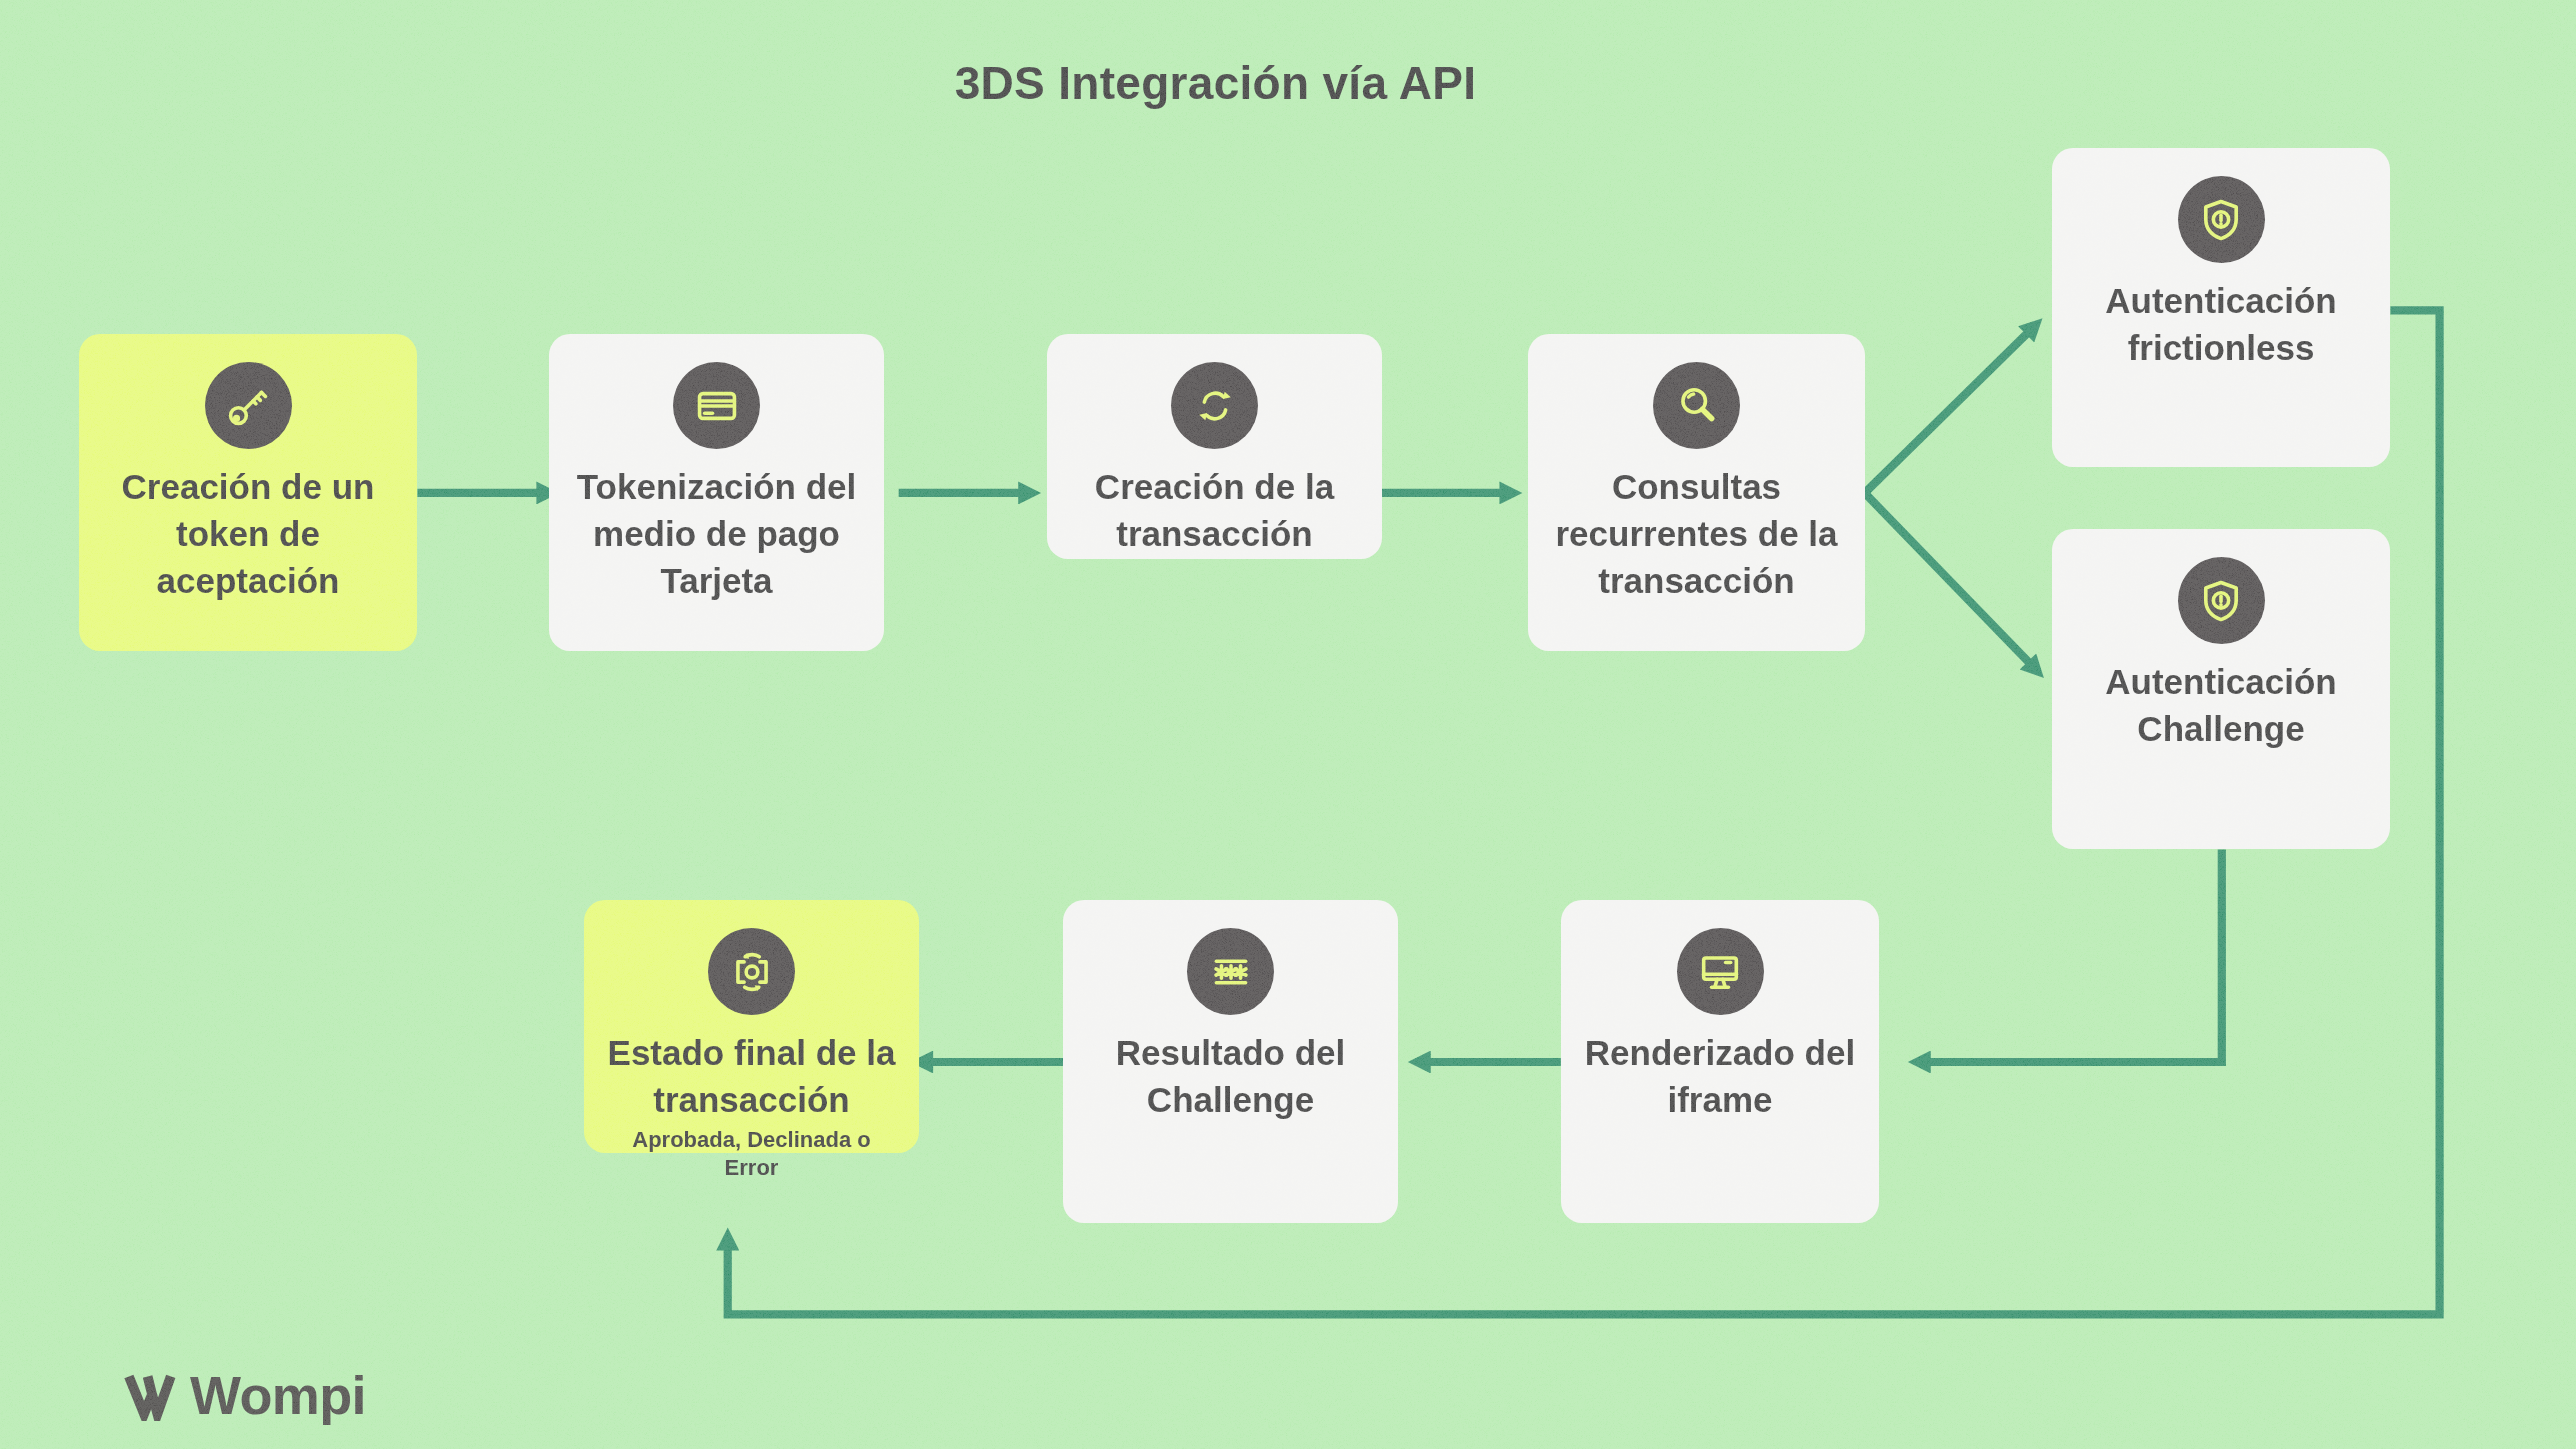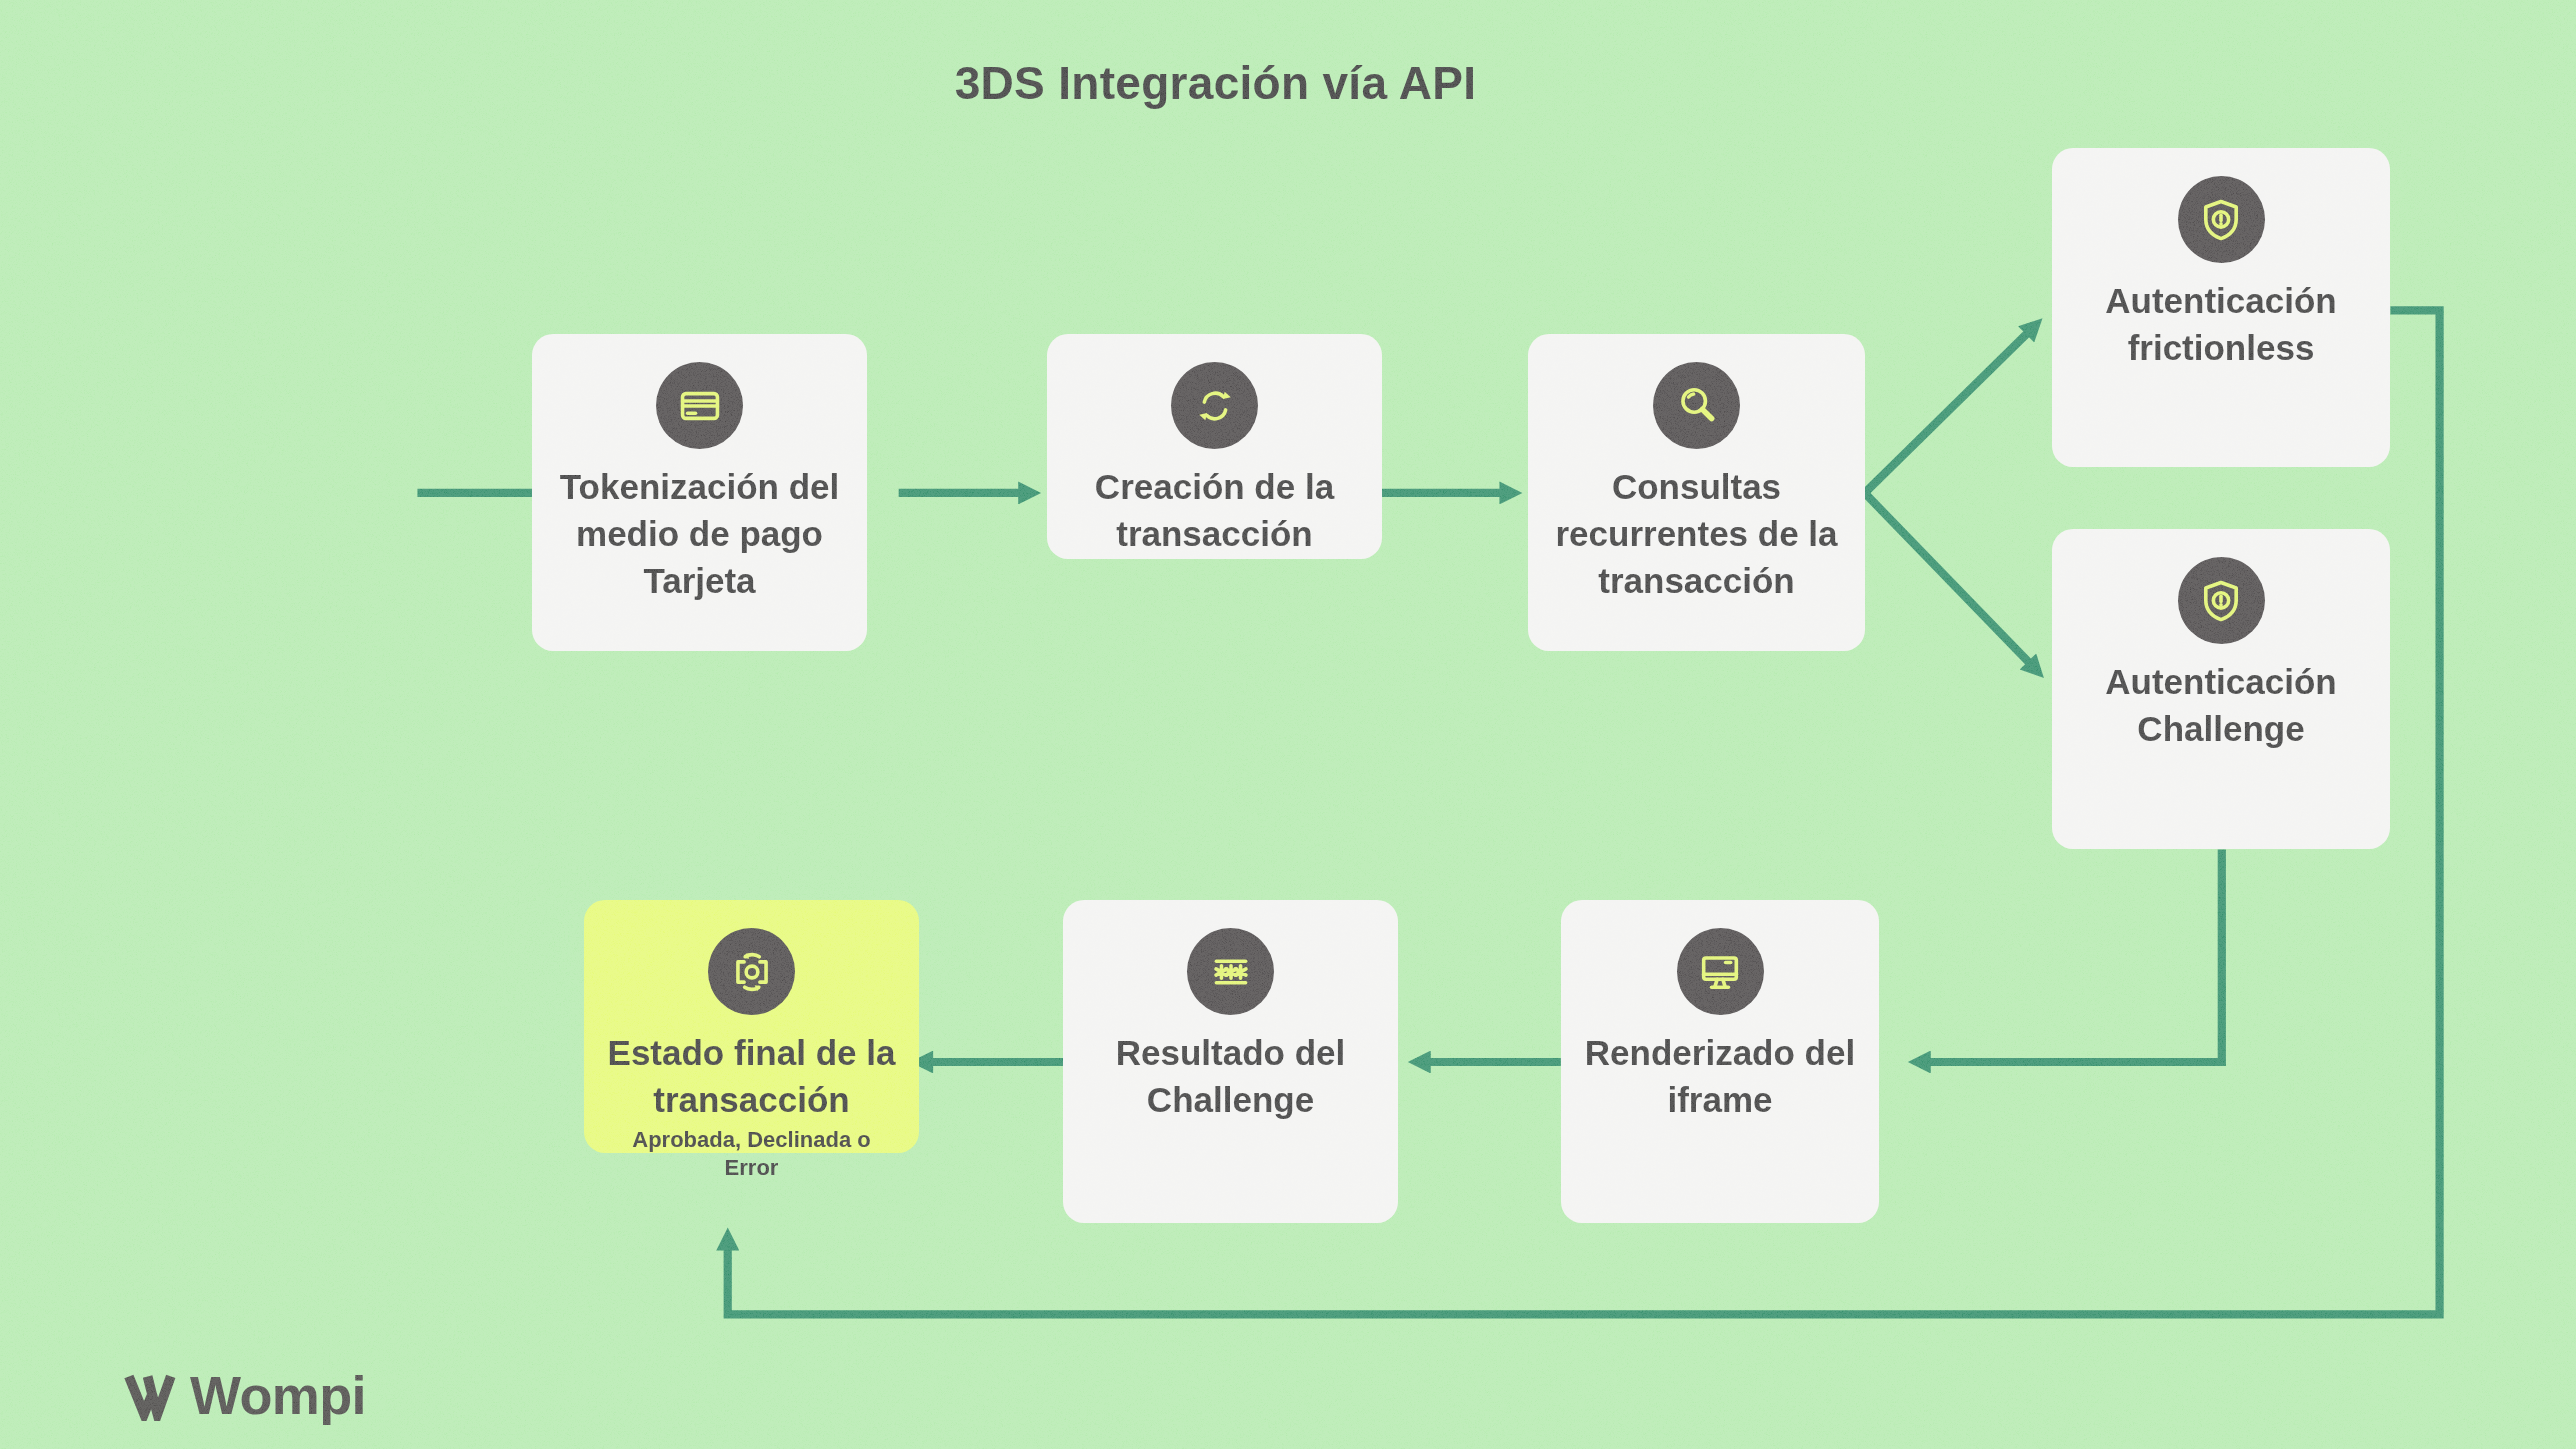--- a/index.html
+++ b/index.html
@@ -87,22 +87,39 @@
       <path d="M3185,842 L3468,1134" marker-end="url(#ah)"></path>
       <path d="M4083,530 H4167 V2245 H1243 V2130" marker-end="url(#ah)"></path>
       <path d="M3795,1451 V1814 H3292" marker-end="url(#ah)"></path>
       <path d="M2666,1814 H2438" marker-end="url(#ah)"></path>
       <path d="M1816,1814 H1588" marker-end="url(#ah)"></path>
     </g>
   </svg>
 
   <div class="title">3DS Integración vía API</div>
 
-
-  <div class="node" style="left:532px;top:334px;width:335px;height:317px">
+  <div class="node yellow" style="left:79px;top:334px;width:338px;height:317px">
+    <div class="icon-circle">
+      <svg viewBox="0 0 48 48">
+        <g class="icon-stroke">
+          <circle cx="15.5" cy="32.5" r="7"></circle>
+          <circle cx="13.8" cy="35" r="1.6"></circle>
+          <path d="M20.5,27.5 L36,12"></path>
+          <path d="M36,12 l3.5,3.5"></path>
+          <path d="M32,16 l3,3"></path>
+          <path d="M28.5,19.5 l2.5,2.5"></path>
+        </g>
+      </svg>
+    </div>
+    <div class="label">Creación de un
+token de
+aceptación</div>
+  </div>
+
+  <div class="node" style="left:549px;top:334px;width:335px;height:317px">
     <div class="icon-circle">
       <svg viewBox="0 0 48 48">
         <g class="icon-stroke">
           <rect x="8.5" y="13" width="31" height="22" rx="3"></rect>
           <path d="M8.5,19.5 H39.5"></path>
           <path d="M8.5,24 H39.5"></path>
           <path d="M13,30.5 h7"></path>
         </g>
       </svg>
     </div>

